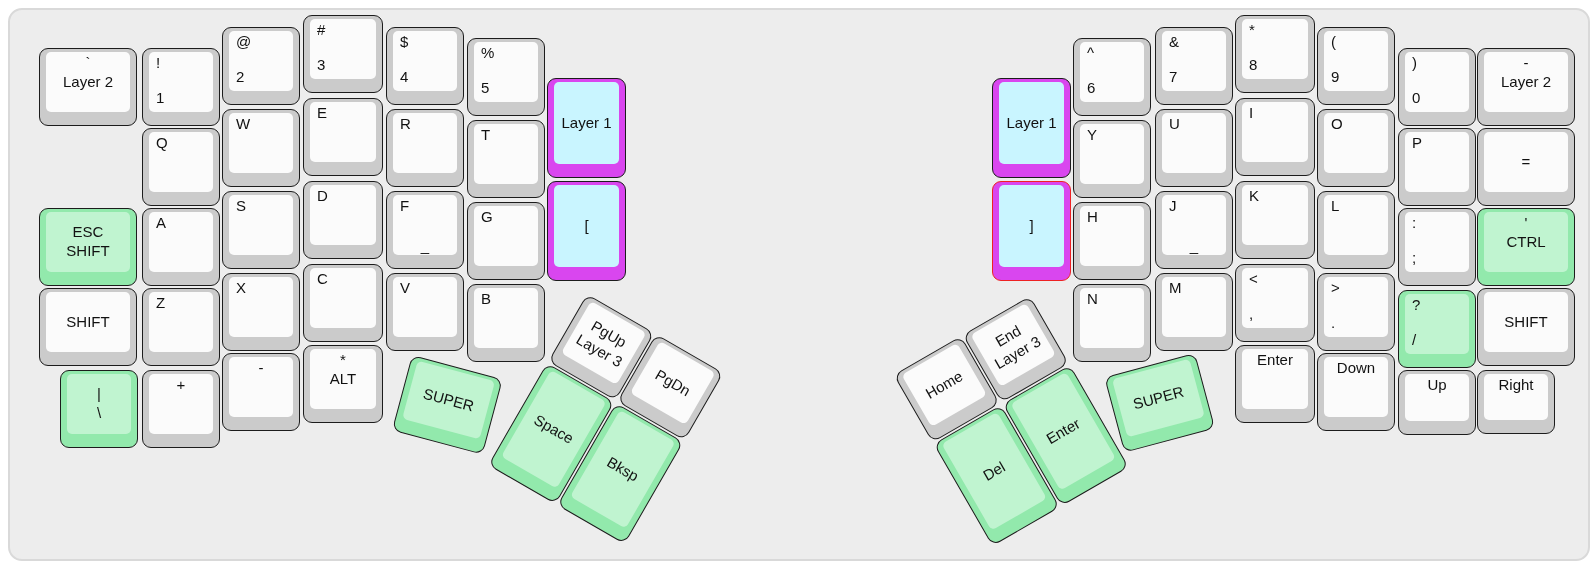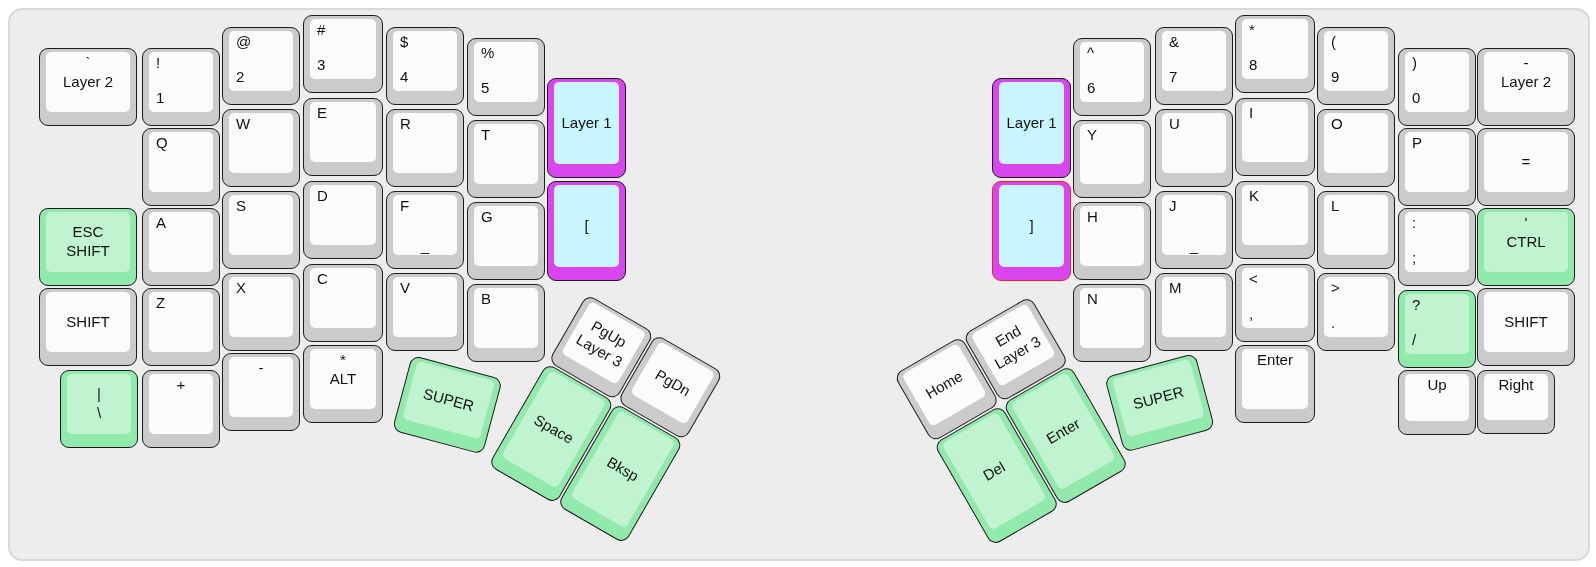--- a/index.html
+++ b/index.html
@@ -315,20 +315,25 @@
       <div class="cap">
         <span class="lbl tl">L</span>
       </div>
     </div>
     <div class="key default" style="left: 1317px; top: 273px; width: 78px; height: 78px;">
       <div class="cap">
         <span class="lbl tl">&gt;</span>
         <span class="lbl bl">.</span>
       </div>
     </div>
+    <div class="key default" style="left: 1317px; top: 353px; width: 78px; height: 78px;">
+      <div class="cap">
+        <span class="lbl tc">Down</span>
+      </div>
+    </div>
     <div class="key default" style="left: 1398px; top: 48px; width: 78px; height: 78px;">
       <div class="cap">
         <span class="lbl tl">)</span>
         <span class="lbl bl">0</span>
       </div>
     </div>
     <div class="key default" style="left: 1398px; top: 128px; width: 78px; height: 78px;">
       <div class="cap">
         <span class="lbl tl">P</span>
       </div>

